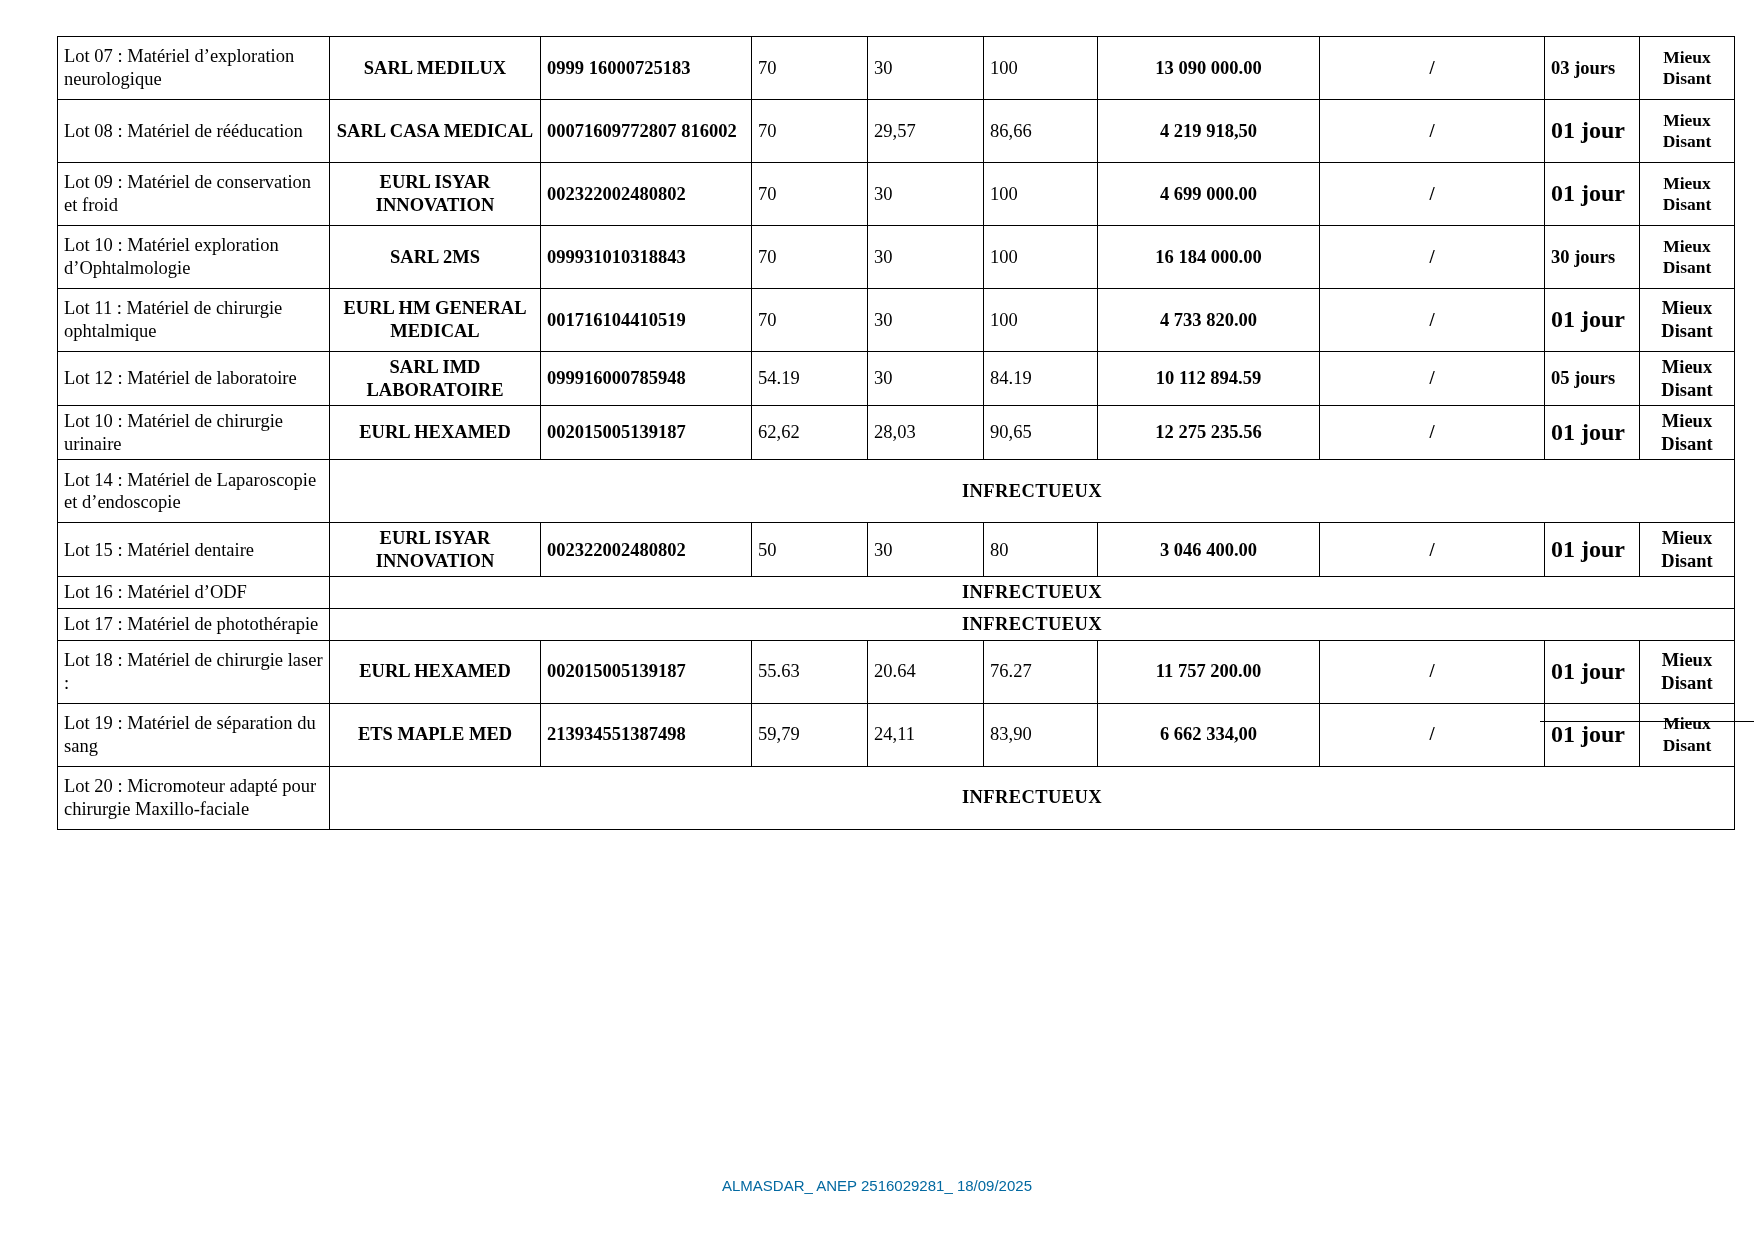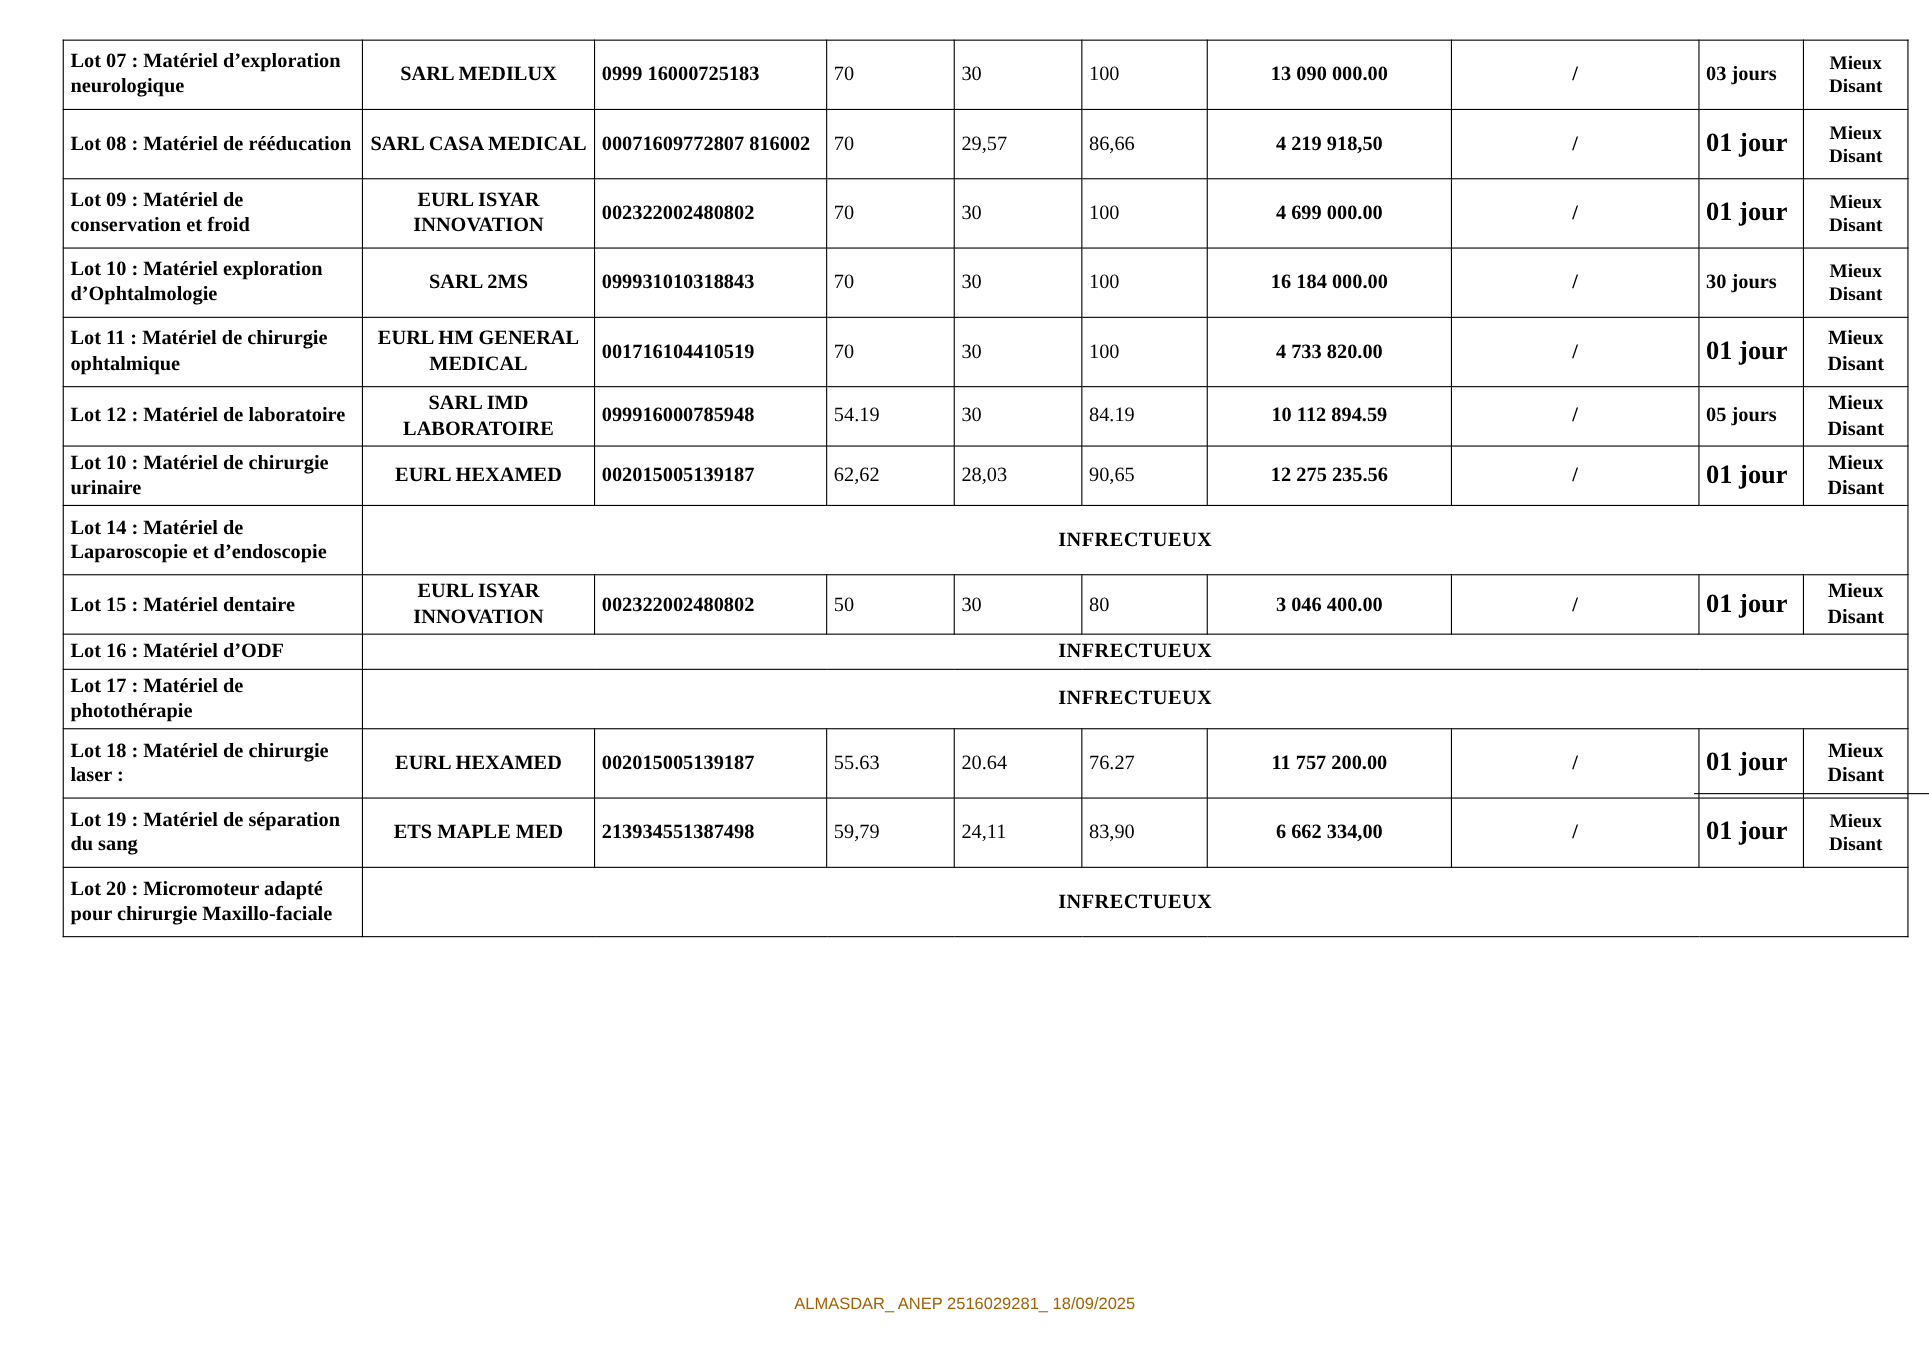--- a/index.html
+++ b/index.html
@@ -41,21 +41,21 @@
   col.c-nif    { width: 211px; }
   col.c-tech   { width: 116px; }
   col.c-fin    { width: 116px; }
   col.c-tot    { width: 114px; }
   col.c-amt    { width: 222px; }
   col.c-slash  { width: 225px; }
   col.c-delay  { width: 95px; }
   col.c-obs    { width: 95px; }
 
   .cell-lot {
-    font-weight: bold;
+    font-weight: normal;
     text-align: left;
     font-size: 19.5px;
     padding-left: 8px;
     line-height: 1.3;
   }
   .cell-company {
     font-weight: bold;
     text-align: center;
     font-size: 19.5px;
     padding-left: 10px;
@@ -101,21 +101,21 @@
   }
   tr.r-tall td { height: 54px; }
   .footer-note {
     position: absolute;
     left: 0;
     top: 1177px;
     width: 1754px;
     text-align: center;
     font-family: "Liberation Sans", sans-serif;
     font-size: 15px;
-    color: #a16207;
+    color: #0369a1;
   }
   .edge-line {
     position: absolute;
     left: 1540px;
     top: 721px;
     width: 214px;
     height: 0;
     border-top: 1.4px solid #000000;
   }
 </style>

